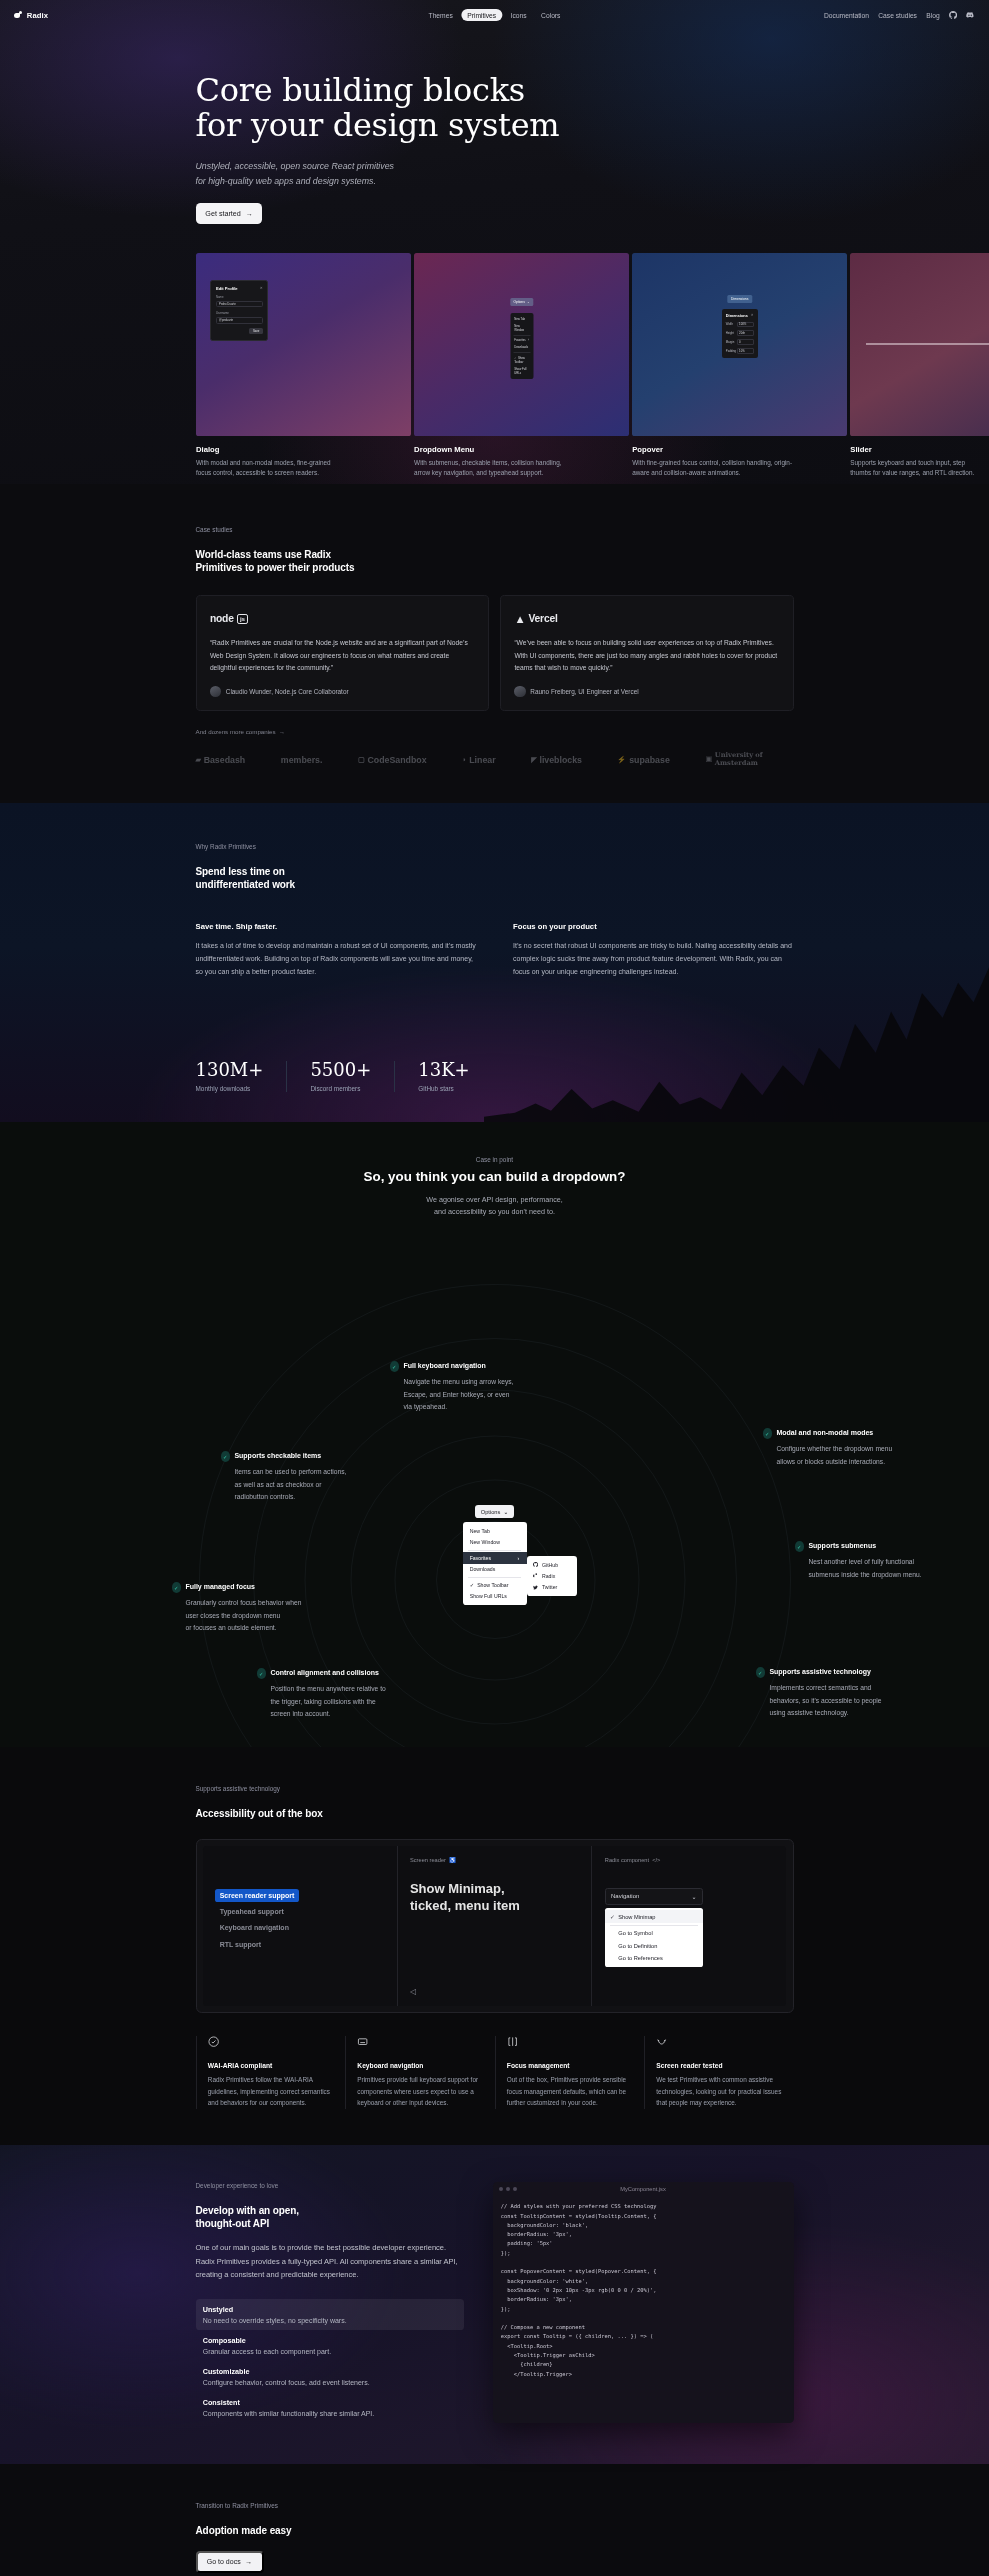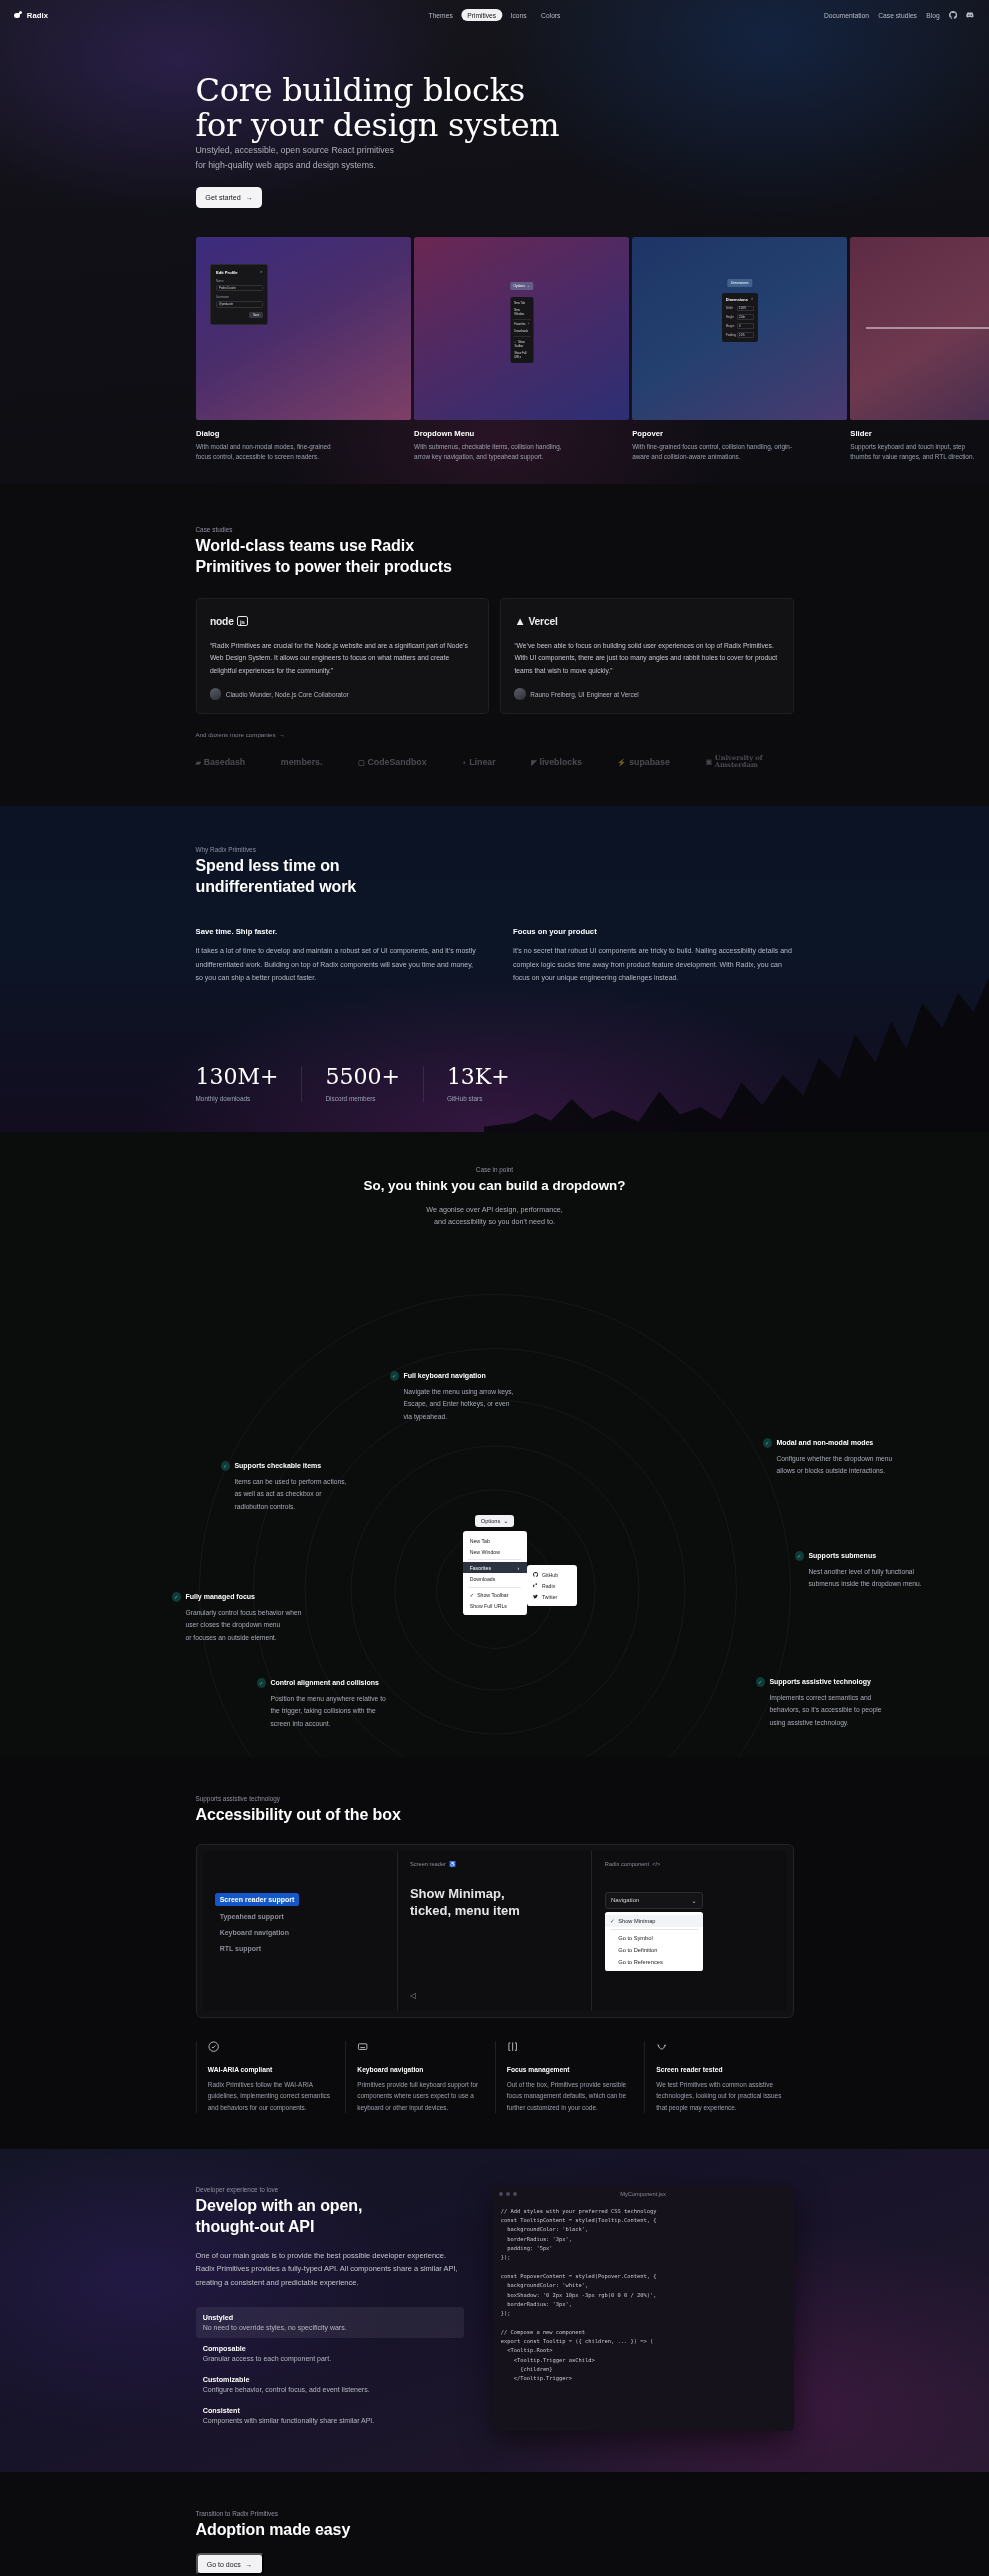--- a/index.html
+++ b/index.html
@@ -36,21 +36,21 @@
   .icon-btn { width:8.2px; height:8.2px; color:#b9bbc6; display:flex; align-items:center; }
   .icon-btn svg { width:8.2px; height:8.2px; fill:currentColor; }
 
   .hero-body { padding-top:30px; }
   .hero-inner { width:598px; margin:0 auto; }
   .hero-h1 {
     font-family:"DejaVu Serif", serif;
     font-size:32px; line-height:1.08; font-weight:400; color:#fff;
     letter-spacing:-0.3px; margin-top:13.4px; white-space:pre-line;
   }
-  .hero-sub { margin-top:1px; font-size:8.8px; line-height:1.62; color:#aeb0ba; white-space:pre-line; }
+  .hero-sub { margin-top:17px; font-size:8.8px; line-height:1.62; color:#aeb0ba; white-space:pre-line;font-style:italic; }
   .btn-white {
     display:inline-flex; align-items:flex-start; gap:4.6px;
     margin-top:15.5px; background:#f4f4f6; color:#17171b;
     font-size:7.2px; font-weight:500; padding:5.7px 9.8px; border-radius:4.6px; border:0;
   }
   .btn-white .arr { font-size:7.2px; }
 
   
   .cards { margin-top:29px; display:flex; gap:3.1px; padding-left:196px; }
   .card { width:215px; flex:0 0 auto; position:relative; }
@@ -105,21 +105,21 @@
   .pp-k { font-size:2.8px; color:#b9bbc3; }
   .pp-v { width:17px; height:5.7px; border:0.5px solid #31313a; border-radius:1px; font-size:2.8px; color:#d6d7dc; display:flex; align-items:center; padding-left:1.5px; }
 
   
   .sl-wrap { position:absolute; top:50%; left:15.5px; right:-41px; transform:translateY(-50%); display:flex; align-items:center; }
   .sl-track { height:1px; background:#f3e9ee; flex:1; }
 
   
   .sec-case { background:#0c0c0f; padding:42px 0 36px; }
   .eyebrow { font-size:6.4px; color:#8e90a0; }
-  .h2 { font-family:"Liberation Sans",sans-serif; font-weight:700; font-size:16px; line-height:1.32; color:#fff; margin-top:2px; white-space:pre-line; letter-spacing:-0.1px; }
+  .h2 { font-family:"Liberation Sans",sans-serif; font-weight:700; font-size:10px; line-height:1.32; color:#fff; margin-top:15px; white-space:pre-line; letter-spacing:-0.1px; }
   .quotes { display:flex; gap:11px; margin-top:20.6px; }
   .quote-card { flex:1; background:#121215; border:0.5px solid #1f1f25; border-radius:4.6px; padding:14.4px 13.4px 13.4px; }
   .brand { height:16.5px; display:flex; align-items:center; gap:3.1px; }
   .brand-txt { font-size:10.3px; font-weight:700; color:#e9eaee; letter-spacing:-0.2px; }
   .quote-txt { margin-top:10.3px; font-size:6.7px; line-height:1.85; color:#c6c8d0; }
   .quote-by { margin-top:11.3px; display:flex; align-items:center; gap:4.6px; }
   .avatar { width:11.3px; height:11.3px; border-radius:50%; background:linear-gradient(150deg,#5b5e68,#2d2f36); }
   .quote-name { font-size:6.4px; color:#b5b7c1; }
   .more-link { margin-top:17px; font-size:6.2px; color:#81838f; display:inline-flex; gap:3.1px; }
   .logo-row { margin-top:15.5px; display:flex; align-items:center; justify-content:space-between; opacity:.42; }
@@ -134,21 +134,21 @@
       linear-gradient(180deg,#0b1324 0%,#0c1526 45%,#120d1f 100%);
     overflow:hidden;
   }
   .two-col { display:flex; gap:37px; margin-top:30px; }
   .col { flex:1; }
   .col-h { font-size:7.7px; font-weight:700; color:#fff; }
   .col-p { margin-top:8.2px; font-size:7px; line-height:1.9; color:#b6bac6; }
   .stats { display:flex; margin-top:82px; padding-bottom:30px; }
   .stat { padding-right:23px; margin-right:23px; border-right:0.5px solid #2a3246; }
   .stat:last-child { border-right:0; }
-  .stat-n { font-family:"DejaVu Serif",serif; font-size:22px; line-height:1; color:#fff; font-weight:400; }
+  .stat-n { font-family:"DejaVu Serif",serif; font-size:18px; line-height:1; color:#fff; font-weight:400; }
   .stat-l { margin-top:6.7px; font-size:6.4px; color:#9aa2b4; }
   .wave { position:absolute; right:0; bottom:0; width:505px; height:160px; opacity:.92; pointer-events:none; }
 
   
   .sec-point { background:#0a0d0c; padding:34px 0 43px; position:relative; overflow:hidden; text-align:center; }
   .rings { position:absolute; left:50%; top:149px; transform:translateX(-50%); width:618px; height:618px; pointer-events:none; }
   .ring { position:absolute; left:50%; top:50%; transform:translate(-50%,-50%); border-radius:50%; border:0.5px solid rgba(110,130,160,.09); }
   .point-h { font-size:13.4px; font-weight:700; color:#fff; margin-top:5.2px; }
   .point-sub { margin-top:10.3px; font-size:7.2px; line-height:1.75; color:#a9acb7; white-space:pre-line; }
   .feat-area { position:relative; height:471px; margin-top:14.4px; }

